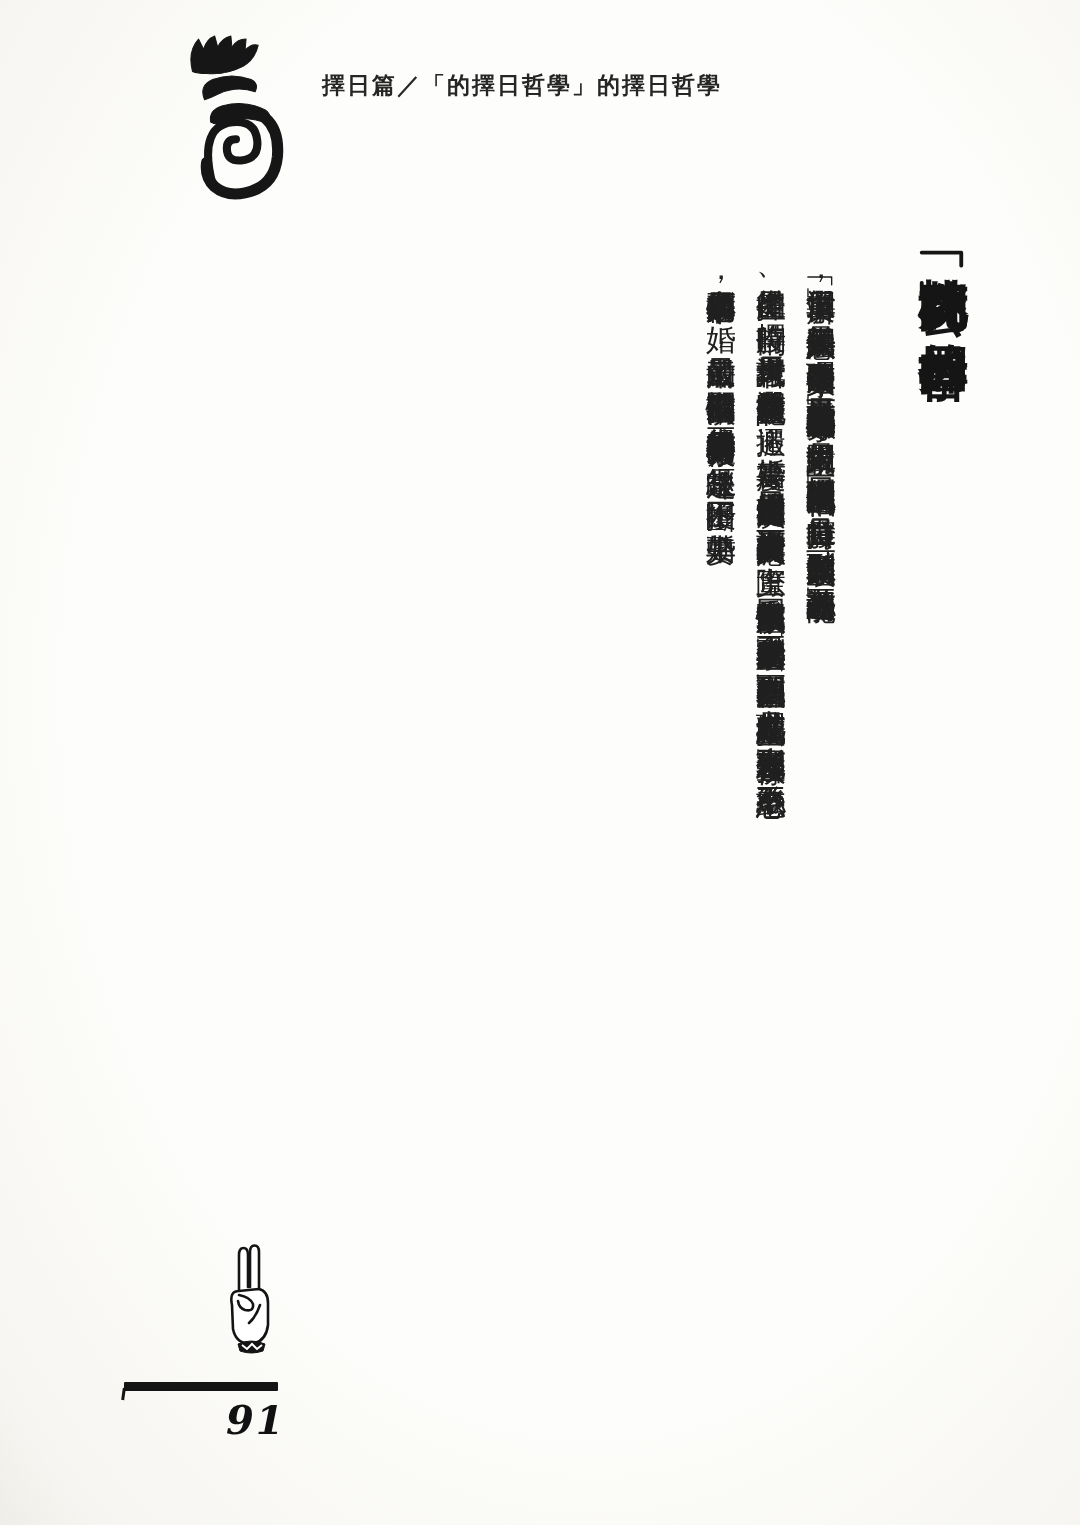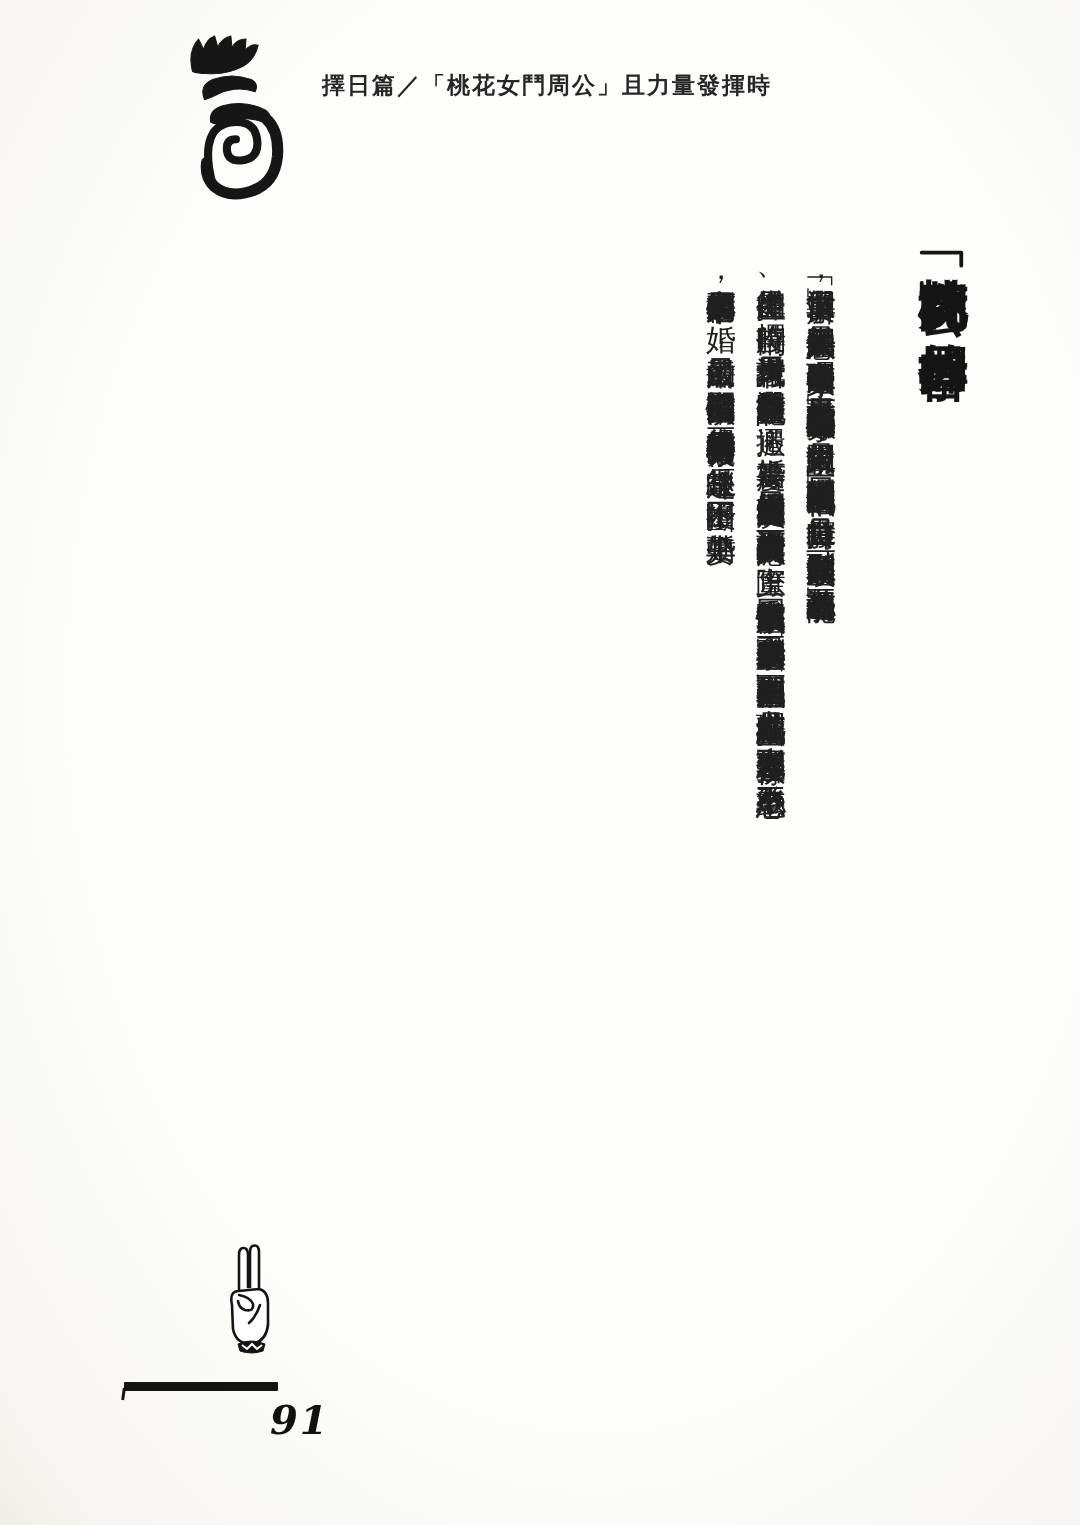--- a/index.html
+++ b/index.html
@@ -45,21 +45,20 @@
   }
   .footer-rule::before{
     content:"";position:absolute;left:-2px;top:6px;width:3px;height:12px;
     background:#141414;transform:rotate(8deg);
   }
   .page-number{
     position:absolute;left:226px;top:1396px;
     font-family:"DejaVu Serif","Liberation Serif",serif;
     font-style:italic;font-weight:bold;font-size:40px;color:#111;
     letter-spacing:2px;
-    margin-left:44px;
   }
 </style>
 </head>
 <body>
 
 <div class="page">
 
   <svg class="seal" viewBox="0 0 110 170" aria-hidden="true">
     <g fill="#161616" stroke="#161616" stroke-linejoin="round">
 
@@ -69,21 +68,21 @@
 
       <path d="M26,88 Q24,76 38,72 Q60,66 80,76 Q88,82 82,90 Q60,80 40,88 Q32,92 26,88 Z"></path>
     </g>
 
     <g fill="none" stroke="#161616" stroke-linecap="round">
       <path d="M80,84 Q94,96 92,122 Q89,152 60,158 Q42,162 30,152 Q20,143 22,128" stroke-width="11"></path>
       <path d="M28,150 Q20,120 26,104 Q32,88 52,88 Q70,88 72,106 Q74,124 56,126 Q42,127 42,114 Q42,105 51,105" stroke-width="8"></path>
     </g>
   </svg>
 
-  <div class="running-head">擇日篇／「桃花女鬥周公」且力量發揮時</div>
+  <div class="running-head">擇日篇／「的擇日哲學」的擇日哲學</div>
 
   <section class="content">
     <h1 class="chapter-title">「桃花女鬥周公」　的擇日哲學</h1>
     <div class="body-text">
       <p>選個「良辰吉日」辦事，幾乎是每個人共同的想法，在命理學尚不發達的國家，「良辰吉日」可能是當事人突然的心血來潮或自己特別喜好的數字等，但是對中國人來說，「擇日學」卻被認爲可以攸關個人一生的禍福，且力量發揮時，可以影響到整個家族的盛衰，甚至被認爲有「造命」的功能。</p>
       <p>從生產的擇日、擇時剖腹，長大考試擇日報名，選舉時的擇良辰吉日領表登記、搬遷、婚喪喜慶等，擇日學的應用實在是極爲廣泛的，而不論擇日是否有其實質的效應，實際上，因爲當事人或整個家族的慎重，至少已令人感受到這件事的「重要」，而感染到那種「神聖」的氣氛，尤其是命理師在紅紙上一批，有人形容那就像接到「聖旨」一樣，絲毫不敢怠忽。</p>
       <p>在所有必須要擇日的事物中，婚、喪是最嚴肅的，由於期間還存有風俗習慣的不同，更使得結婚和喪事時的擇日禮俗分外的繁複，經常是趣味、困擾不斷，其中婚娶</p>
     </div>
   </section>
 

